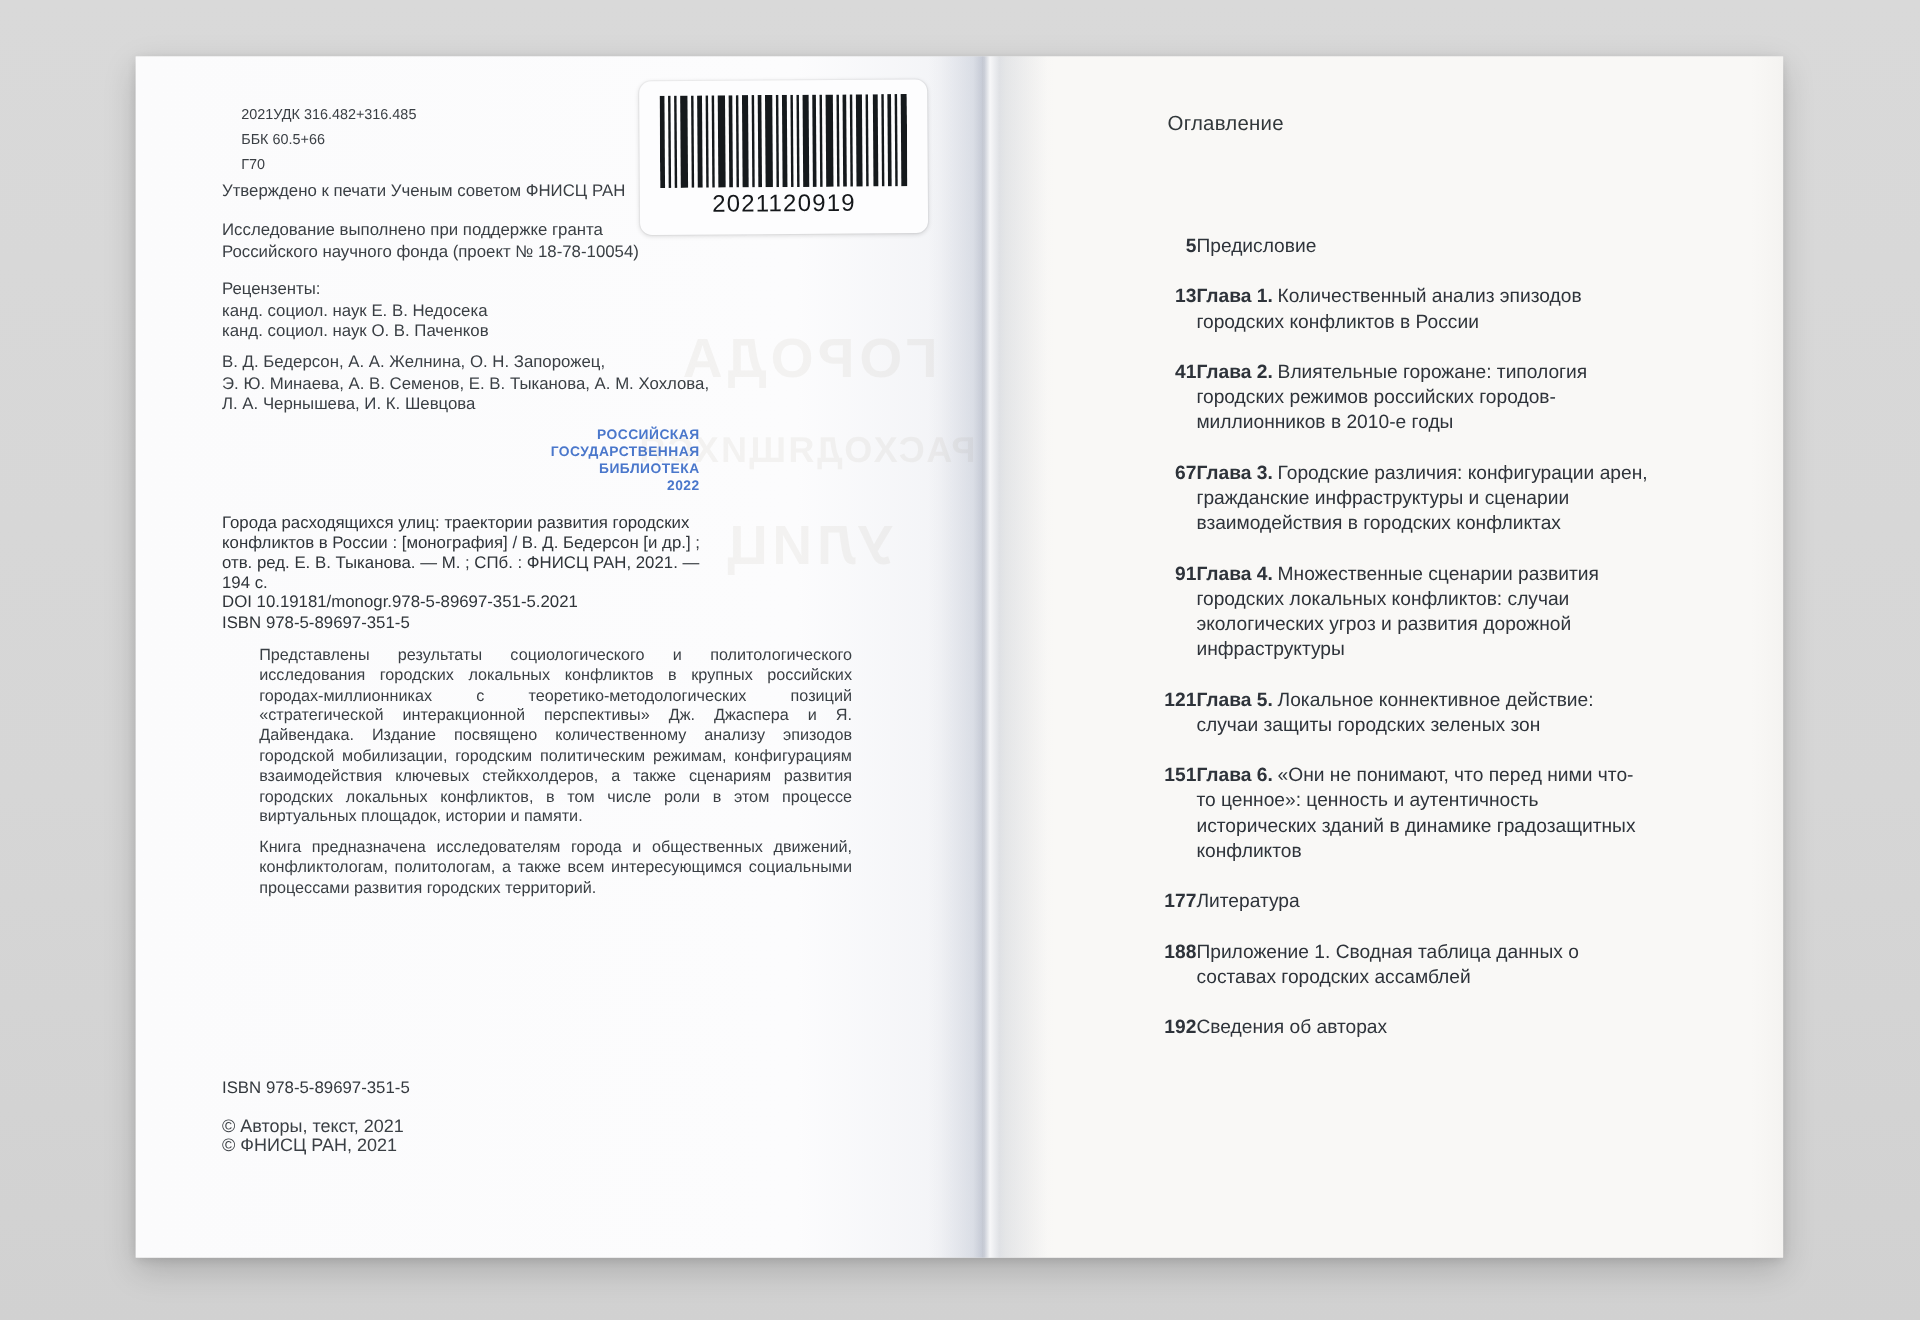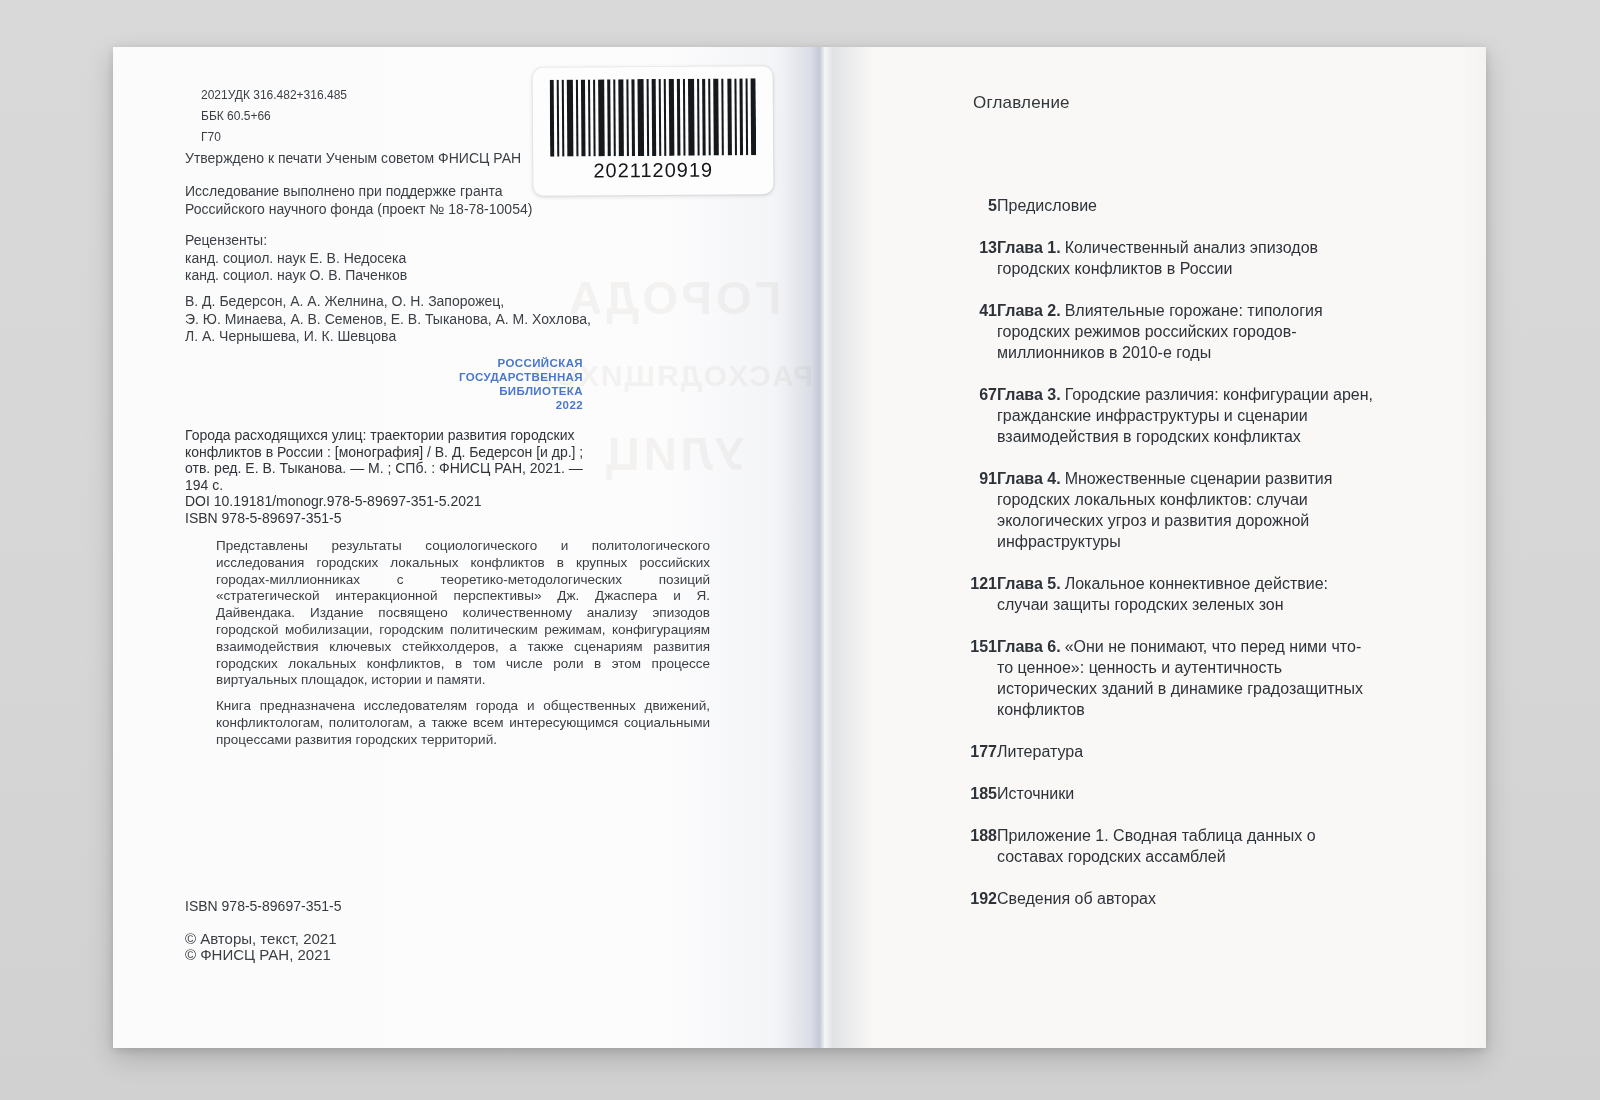--- a/index.html
+++ b/index.html
@@ -224,24 +224,20 @@
       <div class="toc-row">
         <div class="toc-num">151</div>
         <div class="toc-title"><span class="toc-chapter">Глава 6.</span><span>«Они не понимают, что перед ними что-то ценное»: ценность и аутентичность исторических зданий в динамике градозащитных конфликтов</span></div>
       </div>
 
       <div class="toc-row">
         <div class="toc-num">177</div>
         <div class="toc-title"><span class="toc-chapter"></span><span>Литература</span></div>
       </div>
 
-      <div class="toc-row">
-        <div class="toc-num">185</div>
-        <div class="toc-title"><span class="toc-chapter"></span><span>Источники</span></div>
-      </div>
 
       <div class="toc-row">
         <div class="toc-num">188</div>
         <div class="toc-title"><span class="toc-chapter"></span><span>Приложение 1. Сводная таблица данных о составах городских ассамблей</span></div>
       </div>
 
       <div class="toc-row">
         <div class="toc-num">192</div>
         <div class="toc-title"><span class="toc-chapter"></span><span>Сведения об авторах</span></div>
       </div>

